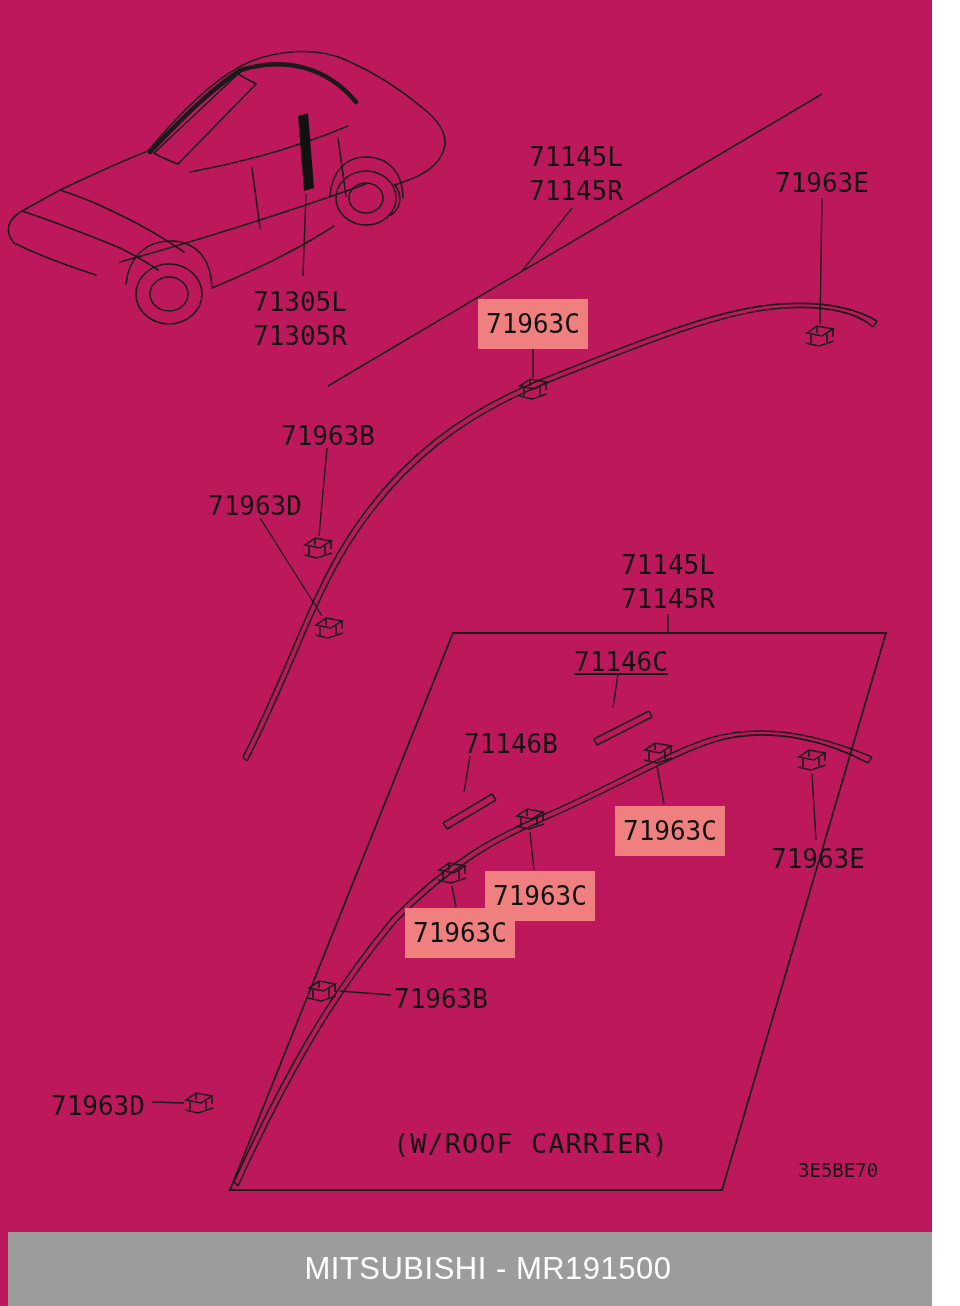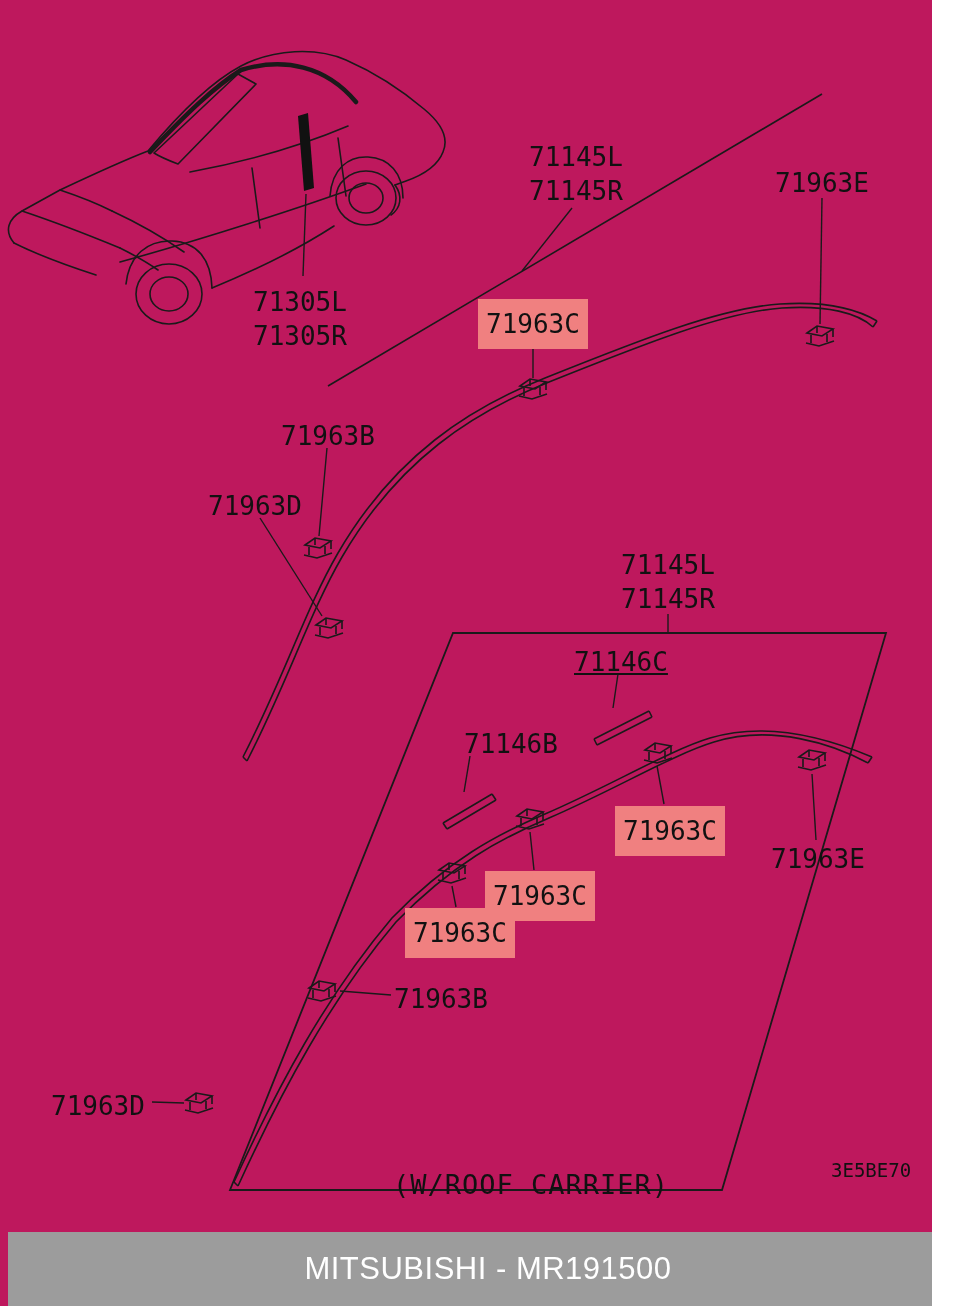--- a/index.html
+++ b/index.html
@@ -139,20 +139,20 @@
     <div>71145R</div>
   </div>
   <div class="lbl" style="left:574px; top:645px;text-decoration:underline;">71146C</div>
   <div class="lbl" style="left:425px; top:727px;margin-left:39px;">71146B</div>
   <div class="lbl hl" style="left:615px; top:806px;">71963C</div>
   <div class="lbl" style="left:771px; top:842px;">71963E</div>
   <div class="lbl hl" style="left:485px; top:871px;">71963C</div>
   <div class="lbl hl" style="left:405px; top:908px;">71963C</div>
   <div class="lbl" style="left:394px; top:982px;">71963B</div>
   <div class="lbl" style="left:51px; top:1089px;">71963D</div>
-  <div class="lbl note" style="left:393px; top:1168px;">(W/ROOF CARRIER)</div>
-  <div class="lbl code" style="left:798px; top:1159px;margin-left:33px;">3E5BE70</div>
+  <div class="lbl note" style="left:393px; top:1127px;">(W/ROOF CARRIER)</div>
+  <div class="lbl code" style="left:798px; top:1159px;">3E5BE70</div>
 
   <div class="footer">
     <span>MITSUBISHI - MR191500</span>
   </div>
 
 </div>
 
 </body></html>

